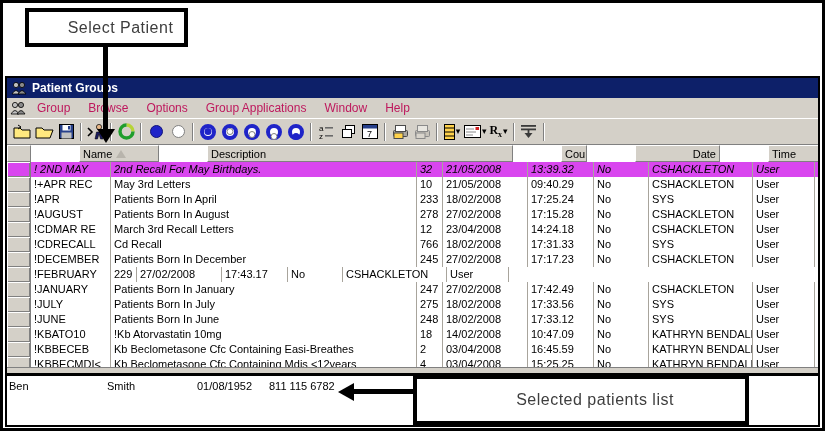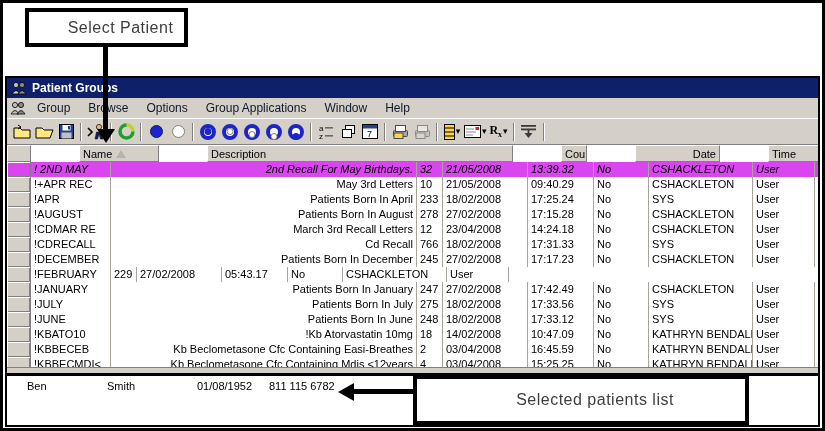--- a/index.html
+++ b/index.html
@@ -6,21 +6,21 @@
   body { width:825px; height:431px; font-family:"Liberation Sans", sans-serif; }
   #screen { position:relative; width:825px; height:431px; background:#fff;
             border:3px solid #000; overflow:hidden; }
 
   
   #window { position:absolute; left:2px; top:73px; width:815px; height:351px;
             border:2px solid #000; background:#d4d0c8; display:flex; flex-direction:column; }
   .titlebar { height:20px; background:#0d2069; color:#fff; display:flex; align-items:center;
               gap:5px; padding:0 4px; font-size:12px; font-weight:bold; flex:none; }
   .menubar { height:20px; display:flex; align-items:center; padding:0 3px; font-size:12px;
-             color:#0f172a; flex:none; }
+             color:#be185d; flex:none; }
   .menubar .menu-item { padding:2px 9px; }
   .menubar .win-icon { margin-right:2px; }
   .toolbar { height:27px; display:flex; align-items:center; padding:0 4px;
              border-top:1px solid #fff; border-bottom:1px solid #808080; flex:none; }
   .tb-btn { min-width:22px; height:22px; display:flex; align-items:center; justify-content:center;
             gap:1px; background:transparent; border:1px solid transparent; }
   .tb-sep { width:2px; height:18px; border-left:1px solid #808080; border-right:1px solid #fff;
             margin:0 3px; }
   .caret { font-size:9px; line-height:9px; color:#000; }
 
@@ -40,34 +40,34 @@
   .lv-header { display:flex; height:17px; flex:none; font-size:11px;gap:48px; }
   .hcell { background:#d4d0c8; border-top:1px solid #fff; border-left:1px solid #fff;
            border-right:1px solid #808080; border-bottom:1px solid #808080;
            padding:1px 3px; white-space:nowrap; overflow:hidden; display:flex; align-items:center; gap:4px; }
   .lv-body { flex:1; overflow:hidden; }
   .lv-row { display:flex; height:15px; font-size:11px; line-height:13px; background:#fff; }
   .lv-row.selected .cell { background:#d946ef;font-style:italic; }
   .cell { padding:1px 3px; border-right:1px solid #a8a49c; white-space:nowrap; overflow:hidden; }
   .selcell { background:#d4d0c8; border-right:1px solid #808080;
              box-shadow: inset 1px 1px 0 #fff, inset -1px -1px 0 #808080; }
-  .c-sel{width:24px;flex:none;} .c-name{width:80px;flex:none;} .c-desc{width:306px;flex:none;text-align:right;}
+  .c-sel{width:24px;flex:none;} .c-name{width:80px;flex:none;} .c-desc{width:306px;flex:none;}
   .c-count{width:26px;flex:none;} .c-date{width:85px;flex:none;justify-content:flex-end;} .c-time{width:66px;flex:none;}
   .c-inact{width:55px;flex:none;} .c-oper{width:104px;flex:none;} .c-cat{width:62px;flex:none;}
   .c-fill{flex:1;border-right:none;}
   .sort-tri { width:0; height:0; border-left:5px solid transparent; border-right:5px solid transparent;
               border-bottom:8px solid #b8b4ac; }
 
   .hscroll-strip { height:6px; background:#d4d0c8; border-top:1px solid #808080; flex:none; }
 
   
   .bottom-pane { height:52px; flex:none; background:#fff; border-top:3px solid #000; position:relative;
                  font-size:11px; color:#000; }
   .bottom-pane .f { position:absolute; top:4px; white-space:nowrap; }
-  .f-first { left:20px; } .f-sur { left:100px; } .f-dob { left:190px; } .f-num { left:262px; }
+  .f-first { left:2px; } .f-sur { left:100px; } .f-dob { left:190px; } .f-num { left:262px; }
 
   
   .callout { position:absolute; background:#fff; border:4px solid #000; z-index:10;
              display:flex; align-items:center; justify-content:center;
              font-size:16px; letter-spacing:0.5px; color:#3e3e3e;padding-left:28px; }
   #callout-select-patient { left:22px; top:5px; width:163px; height:39px; }
   #callout-selected-list  { left:410px; top:372px; width:336px; height:50px; }
   .arr { position:absolute; z-index:11; }
   #arrow1-shaft { left:100px; top:44px; width:5px; height:82px; background:#000; }
   #arrow1-head  { left:94px;  top:126px; width:0; height:0;
@@ -398,21 +398,21 @@
     <div class="cell c-inact">No</div>
     <div class="cell c-oper">CSHACKLETON</div>
     <div class="cell c-cat">User</div>
     <div class="cell c-fill"></div>
   </div>
           <div class="lv-row">
     <div class="cell selcell c-sel"></div>
     <div class="cell c-name">!FEBRUARY</div>
     <div class="cell c-count">229</div>
     <div class="cell c-date">27/02/2008</div>
-    <div class="cell c-time">05:43.17</div>
+    <div class="cell c-time">17:43.17</div>
     <div class="cell c-inact">No</div>
     <div class="cell c-oper">CSHACKLETON</div>
     <div class="cell c-cat">User</div>
     <div class="cell c-fill"></div>
   </div>
           <div class="lv-row">
     <div class="cell selcell c-sel"></div>
     <div class="cell c-name">!JANUARY</div>
     <div class="cell c-desc">Patients Born In January</div>
     <div class="cell c-count">247</div>

